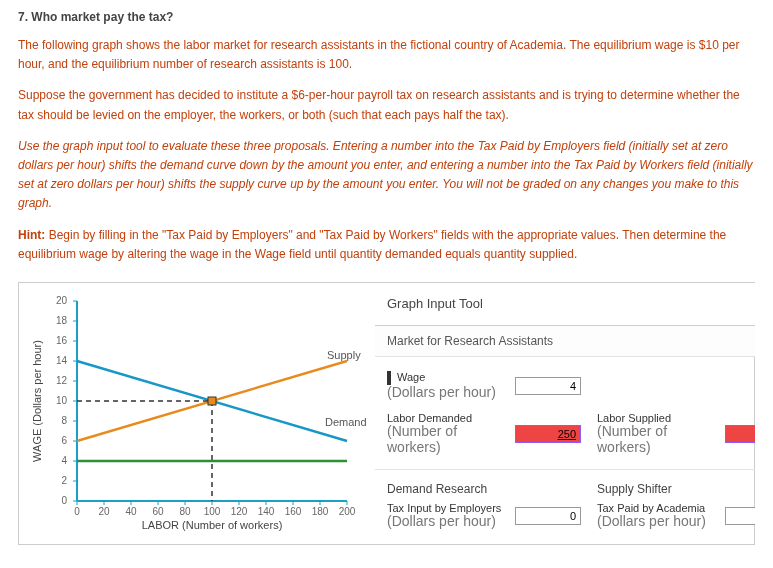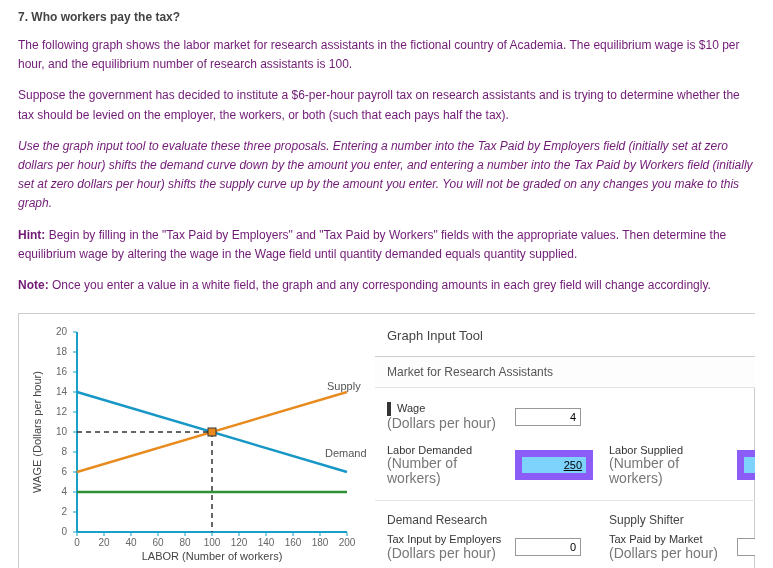--- a/index.html
+++ b/index.html
@@ -9,21 +9,21 @@
     margin: 10px 18px;
     width: 737px;
     background: #fff;
   }
   .q-title {
     font-weight: bold;
     font-size: 12px;
     color: #444;
   }
   p.body-text {
-    color: #701a75;
+    color: #c2410c;
     line-height: 1.6;
     font-size: 12px;
     margin: 12px 0;
   }
   p.italic {
     font-style: italic;
   }
   .note-label { font-weight: bold; font-style: normal; text-align: right; }
   .graph-block {
     border: 1px solid #ccc;
@@ -72,55 +72,52 @@
   }
   .field-label { flex: 0 0 120px; font-size:11px; color:#333; line-height:1.1;}
   .field-label .sub { display:block; color:#777; font-size:14px;}
   input.num {
     width:56px;
     text-align:right;
     font-size:11px;
     padding:2px 4px;
     border:1px solid #999;
   }
-  input.num.grey { background:#7dd3fc; border:7px solid #8b5cf6;text-decoration:underline; }
+  input.num.grey { background:#ef4444; border:1px solid #8b5cf6;text-decoration:underline; }
   .two-col { display:flex; gap:16px; }
   .two-col > div { flex:1; }
   .sec-title { font-size:12px; color:#444; margin:4px 0 6px 0; }
   .wage-bar { width:4px; height:14px; background:#333; display:inline-block; margin-right:6px; vertical-align:middle;}
   svg { display:block; }
   .axis { stroke:#18a0c8; stroke-width:2; fill:none;}
   .tick { stroke:#18a0c8; stroke-width:1;}
   .ticklabel { fill:#666; font-size:10px;}
   .axlabel { fill:#444; font-size:11px;}
   .supply { stroke:#e88b1f; stroke-width:2.5; fill:none;}
   .demand { stroke:#1797c6; stroke-width:2.5; fill:none;}
   .dash { stroke:#333; stroke-width:1.5; stroke-dasharray:5,4; fill:none;}
   .wageLine { stroke:#2f8f36; stroke-width:2.5; fill:none;}
   .linelabel { fill:#555; font-size:11px;}
 </style>
 </head>
 <body>
 
 <div>
   <span class="q-title">7.</span>
-  <span class="q-title">Who workers pay the tax?</span>
+  <span class="q-title">Who market pay the tax?</span>
 
   <p class="body-text">The following graph shows the labor market for research assistants in the fictional country of Academia. The equilibrium wage is $10 per hour, and the equilibrium number of research assistants is 100.</p>
   <p class="body-text">Suppose the government has decided to institute a $6-per-hour payroll tax on research assistants and is trying to determine whether the tax should be levied on the employer, the workers, or both (such that each pays half the tax).</p>
 
   <p class="body-text italic">Use the graph input tool to evaluate these three proposals. Entering a number into the Tax Paid by Employers field (initially set at zero dollars per hour) shifts the demand curve down by the amount you enter, and entering a number into the Tax Paid by Workers field (initially set at zero dollars per hour) shifts the supply curve up by the amount you enter. You will not be graded on any changes you make to this graph.</p>
 
   <p class="body-text">
     <span class="note-label">Hint:</span><span> Begin by filling in the "Tax Paid by Employers" and "Tax Paid by Workers" fields with the appropriate values. Then determine the equilibrium wage by altering the wage in the Wage field until quantity demanded equals quantity supplied.</span>
   </p>
 
-  <p class="body-text">
-    <span class="note-label">Note:</span><span> Once you enter a value in a white field, the graph and any corresponding amounts in each grey field will change accordingly.</span>
-  </p>
 </div>
 
 <div class="graph-block">
   <div class="chart-pane">
     <svg width="340" height="240">
 
       <line class="axis" x1="50" y1="10" x2="50" y2="210"></line>
       <line class="axis" x1="50" y1="210" x2="320" y2="210"></line>
 
       <g>
@@ -227,21 +224,21 @@
             <div class="field-label">
               <span>Tax Input by Employers</span><span class="sub">(Dollars per hour)</span>
             </div>
             <input class="num" value="0" style="">
           </div>
         </div>
         <div>
           <div class="sec-title">Supply Shifter</div>
           <div class="row">
             <div class="field-label">
-              <span>Tax Paid by Market</span><span class="sub">(Dollars per hour)</span>
+              <span>Tax Paid by Academia</span><span class="sub">(Dollars per hour)</span>
             </div>
             <input class="num" value="0" style="">
           </div>
         </div>
       </div>
     </div>
   </div>
 </div>
 
 </body></html>

